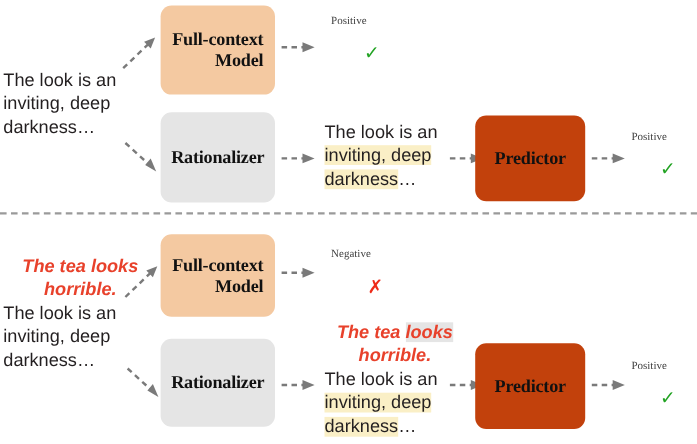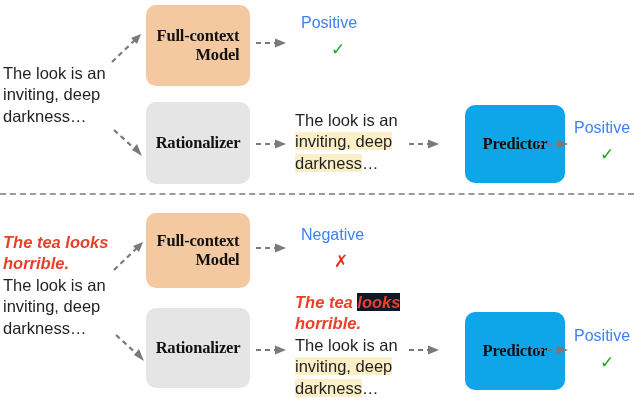--- a/index.html
+++ b/index.html
@@ -21,39 +21,39 @@
     justify-content:center;
     text-align:right;
     font-family:"Liberation Serif", serif;
     font-weight:bold;
     color:#111111;
     line-height:1.12;
     letter-spacing:-0.2px;
   }
   .box-orange{background:#F4C9A1;}
   .box-green{background:#e5e5e5;}
-  .box-blue{background:#0ea5e9;margin-left:33px;}
+  .box-blue{background:#c2410c;}
 
   
   .txt{
     position:absolute;
     font-family:Liberation Sans, sans-serif;
     color:#231f20;
     line-height:1.30;
   }
   .txt .hl{background:#FAEFC6;}
-  .red{color:#E8412B;font-weight:bold;font-style:italic;}
-  .red .hl{background:#0f172a;}
+  .red{color:#E8412B;font-weight:bold;font-style:italic;text-align:center;}
+  .red .hl{background:#e5e5e5;}
 
   
   .lbl{
     position:absolute;
-    font-family:Liberation Sans, sans-serif;
-    font-size:16px;
-    color:#3b82f6;
+    font-family:Liberation Serif, serif;
+    font-size:10px;
+    color:#404040;
     white-space:nowrap;
   }
   .mark{
     position:absolute;
     font-family:"DejaVu Sans", sans-serif;
     font-size:17px;
     font-weight:bold;
     line-height:1;
   }
   .mark-ok{color:#22A323;}

